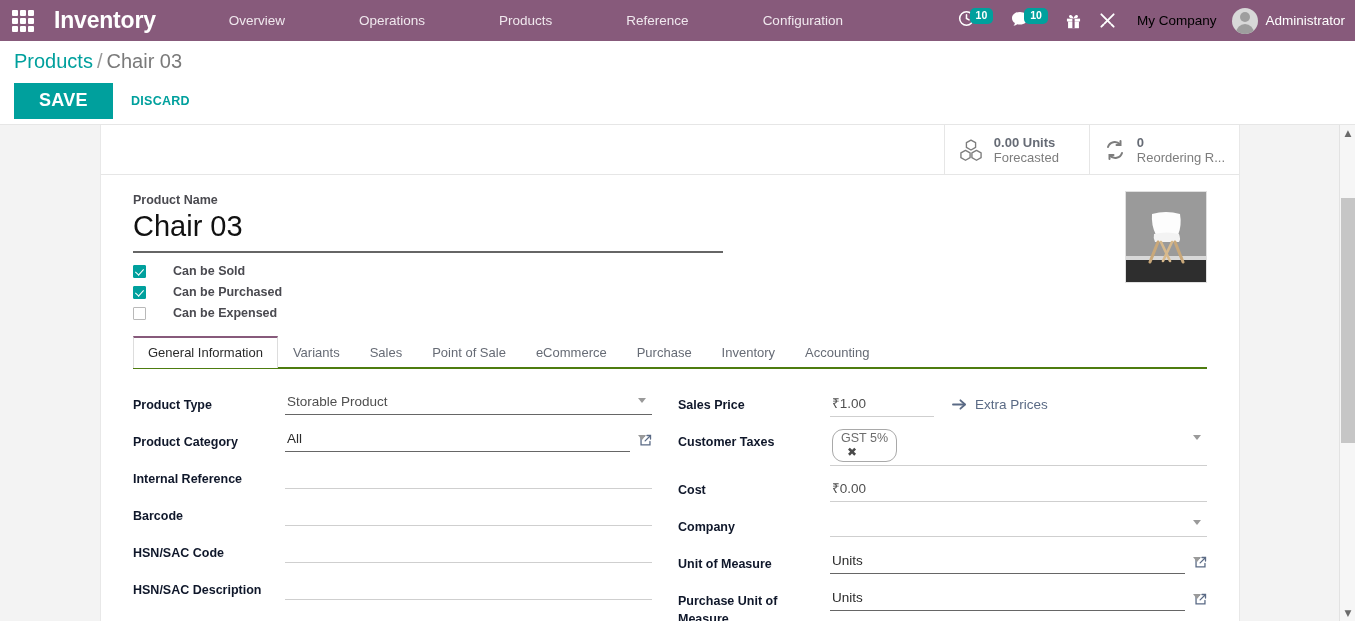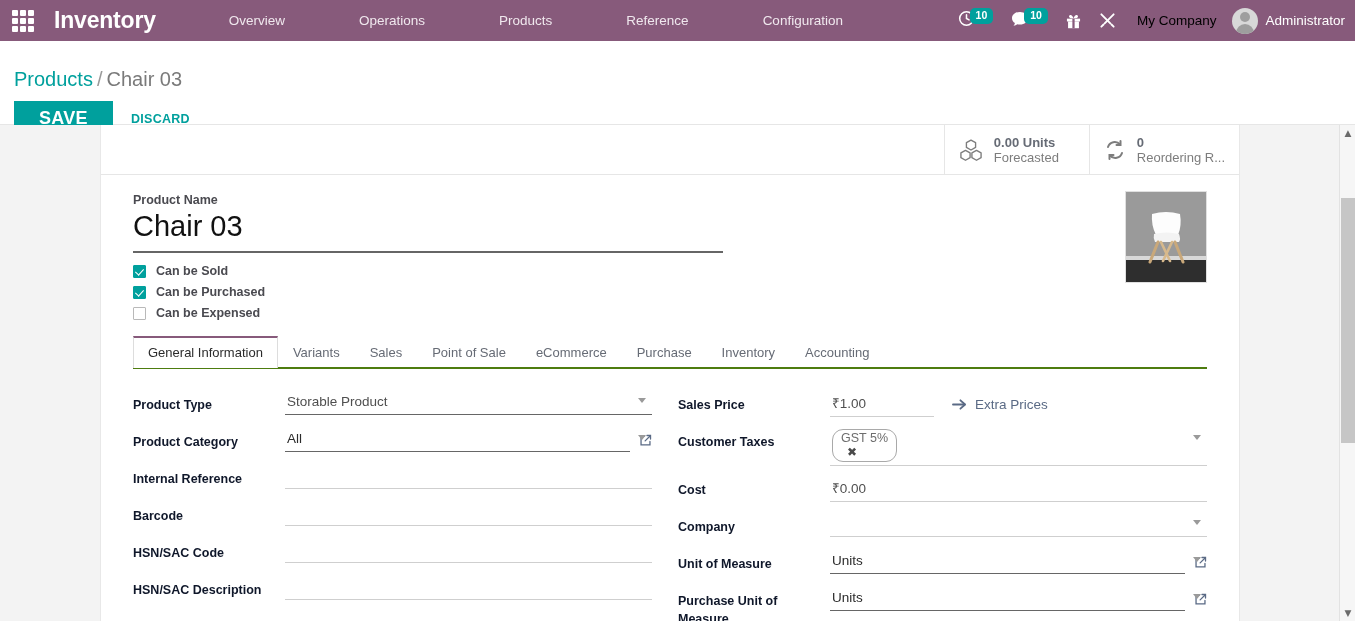--- a/index.html
+++ b/index.html
@@ -98,21 +98,21 @@
 
   
   .control-panel {
     background: #ffffff;
     border-bottom: 1px solid #e6e6e6;
     padding: 0 14px;
     height: 84px;
     position: relative;
   }
   .breadcrumb {
-    padding-top: 26px;
+    padding-top: 8px;
     font-size: 20px;
     line-height: 24px;
     white-space: nowrap;
   }
   .bc-link { color: #00A09D; cursor: pointer; }
   .bc-sep { color: #999999; margin: 0 4px; }
   .bc-active { color: #7a7a7a; }
   .cp-buttons { margin-top: 10px; display: flex; align-items: center; }
   .btn-save {
     background: #00A09D; color: #ffffff;
@@ -220,21 +220,21 @@
   }
   .cbox.on::after {
     content: "";
     position: absolute;
     left: 3px; top: 1px;
     width: 4px; height: 7px;
     border: solid #ffffff;
     border-width: 0 1.6px 1.6px 0;
     transform: rotate(42deg);
   }
-  .check-label { font-size: 12.5px; font-weight: bold; color: #4a4a50; }
+  .check-label { font-size: 12.5px; font-weight: bold; color: #4a4a50; margin-left: 17px; }
 
   
   .tabs {
     display: flex;
     margin-top: 16px;
     border-bottom: 2px solid #4d7c0f;
     padding-left: 0;
     align-items: flex-end;
   }
   .tab {

